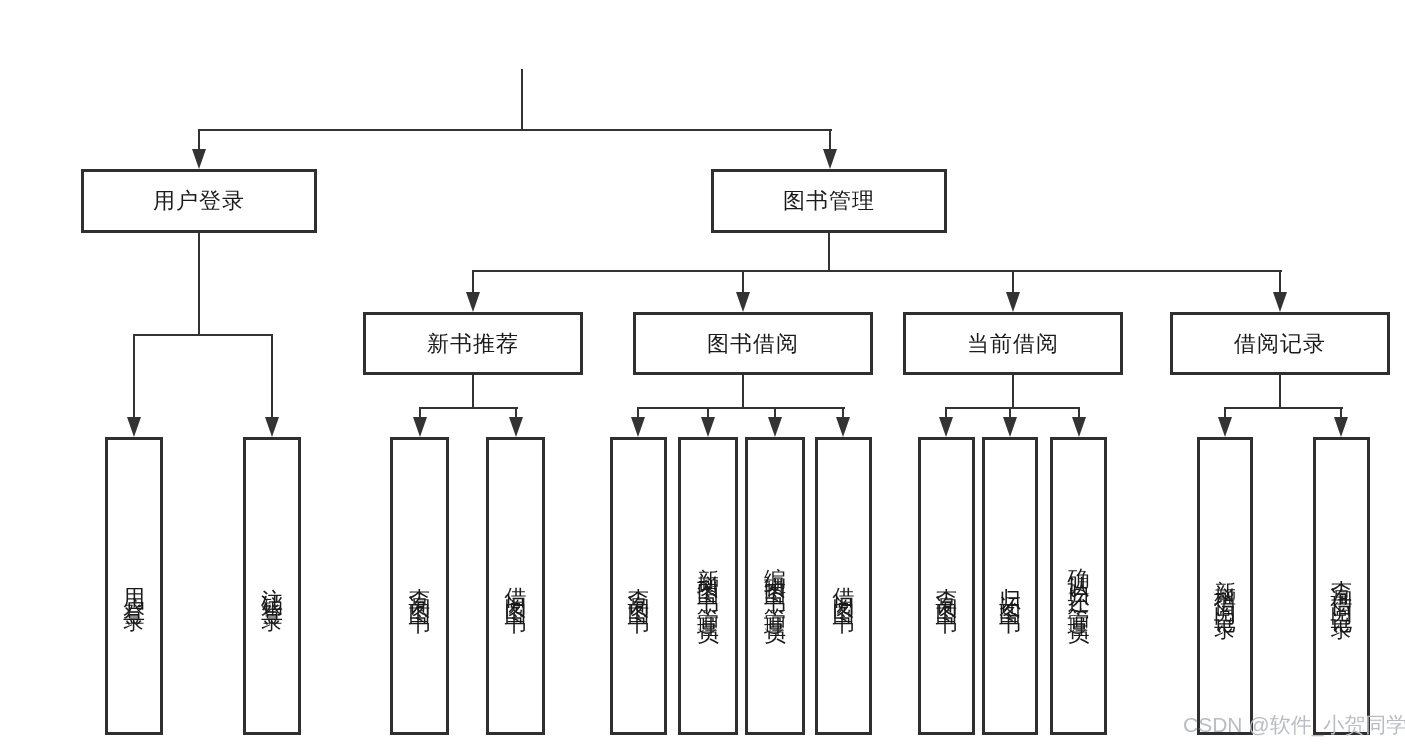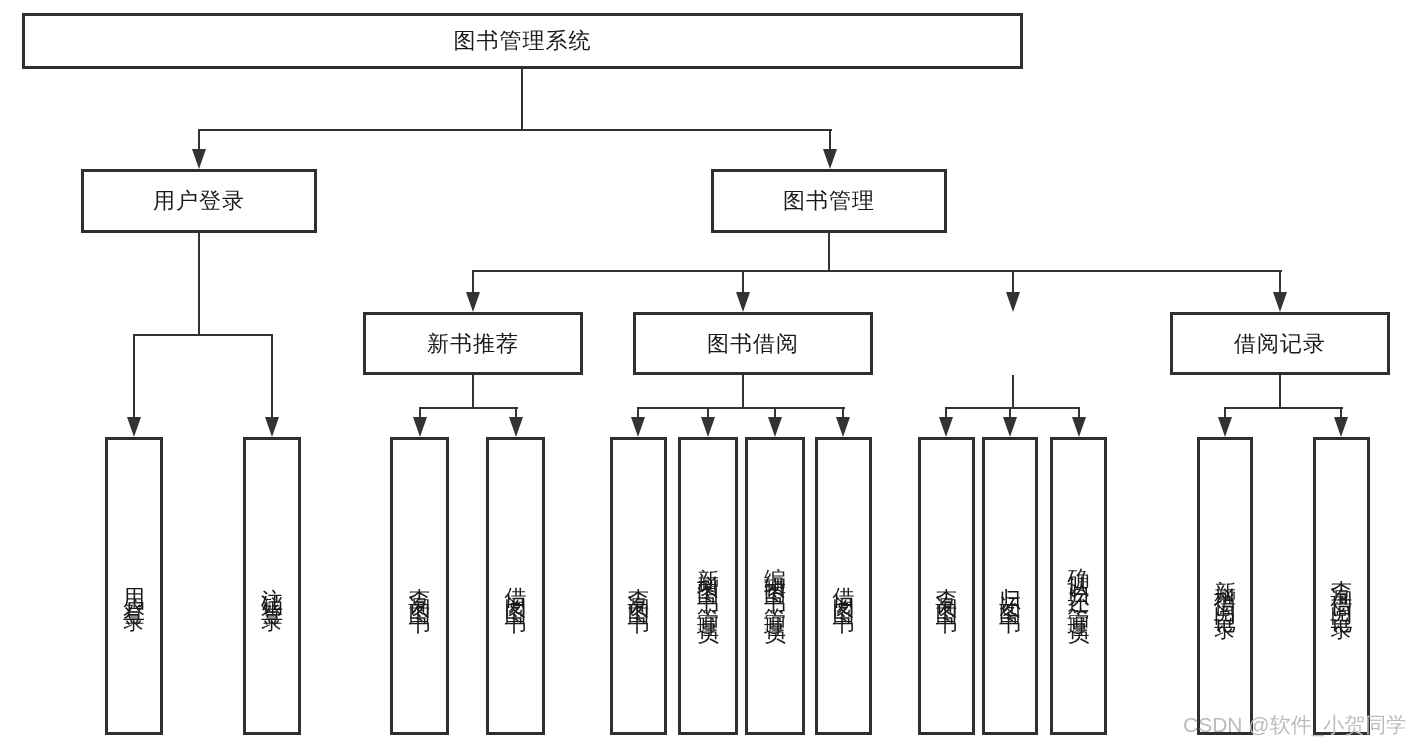--- a/index.html
+++ b/index.html
@@ -99,36 +99,36 @@
   <div class="line" style="left:1078px;top:407px;width:2px;height:14px;"></div>
   <div class="arrow" style="left:1072px;top:417px;"></div>
 
   <div class="line" style="left:1279px;top:375px;width:2px;height:34px;"></div>
   <div class="line" style="left:1224px;top:407px;width:119px;height:2px;"></div>
   <div class="line" style="left:1224px;top:407px;width:2px;height:14px;"></div>
   <div class="arrow" style="left:1218px;top:417px;"></div>
   <div class="line" style="left:1340px;top:407px;width:2px;height:14px;"></div>
   <div class="arrow" style="left:1334px;top:417px;"></div>
 
-  <div class="box" style="left:22px;top:13px;width:1001px;height:56px;">
-    <span class="lbl">图书管理系统</span>
-  </div>
 
   <div class="box" style="left:81px;top:169px;width:236px;height:64px;">
     <span class="lbl">用户登录</span>
   </div>
   <div class="box" style="left:711px;top:169px;width:236px;height:64px;">
     <span class="lbl">图书管理</span>
   </div>
 
   <div class="box" style="left:363px;top:312px;width:220px;height:63px;">
     <span class="lbl">新书推荐</span>
   </div>
   <div class="box" style="left:633px;top:312px;width:240px;height:63px;">
     <span class="lbl">图书借阅</span>
+  </div>
+  <div class="box" style="left:903px;top:312px;width:220px;height:63px;">
+    <span class="lbl">当前借阅</span>
   </div>
   <div class="box" style="left:1170px;top:312px;width:220px;height:63px;">
     <span class="lbl">借阅记录</span>
   </div>
 
   <div class="box v" style="left:105px;top:437px;width:58px;height:298px;">
     <span class="lbl">用户登录</span>
   </div>
   <div class="box v" style="left:243px;top:437px;width:58px;height:298px;">
     <span class="lbl">注销登录</span>

